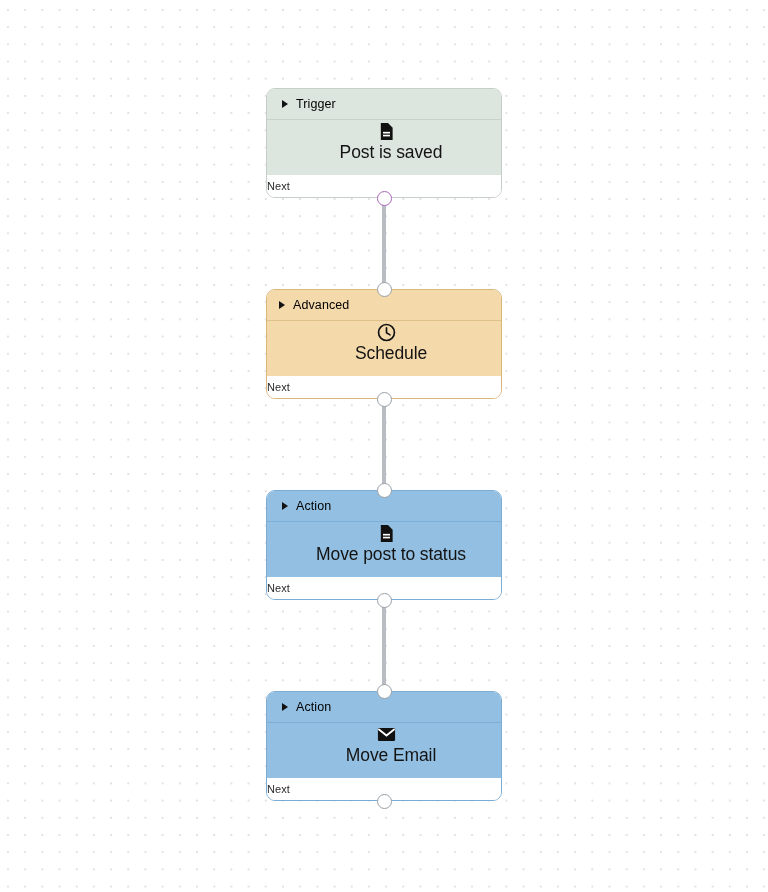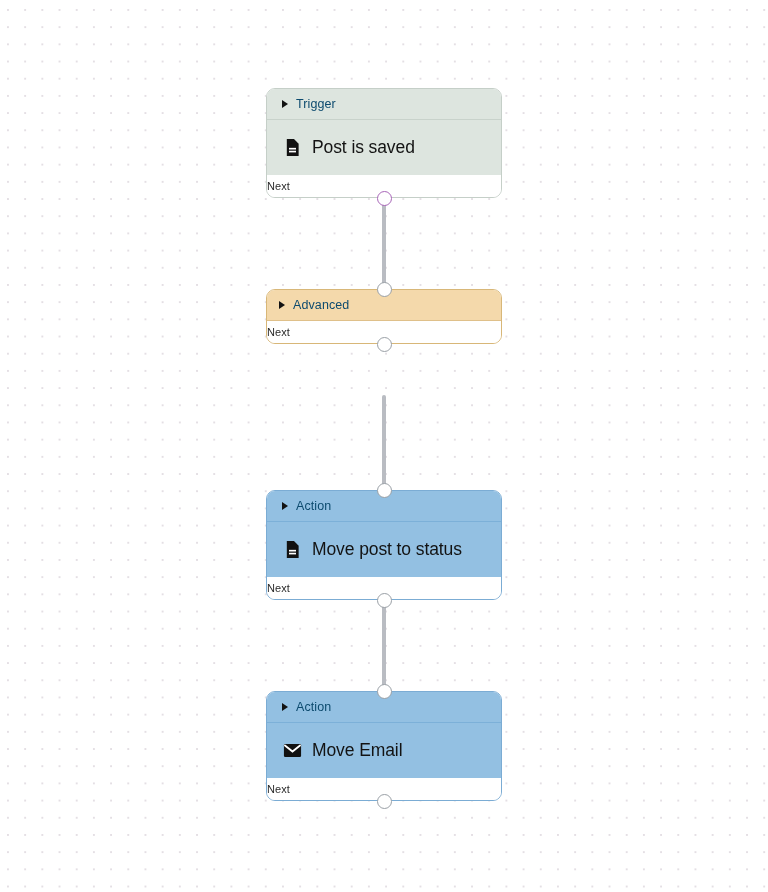--- a/index.html
+++ b/index.html
@@ -50,21 +50,21 @@
     border: 1px solid #c8cdc9;
     background: #ffffff;
   }
 
   .node-header {
     height: 30px;
     display: flex;
     align-items: center;
     padding: 0 0 0 15px;
     font-size: 12.5px;
-    color: #0c4a6e;
+    color: #000000;
     letter-spacing: 0.1px;
   }
 
   .disclosure-tri {
     width: 0;
     height: 0;
     border-left: 6.5px solid #121212;
     border-top: 4.6px solid transparent;
     border-bottom: 4.6px solid transparent;
     margin-right: 8px;
@@ -74,20 +74,21 @@
   .node-divider {
     height: 1px;
     width: 100%;
   }
 
   .node-body {
     height: 55px;
     display: flex;
     align-items: center;
     padding: 0 0 0 14px;
+    flex-direction: column;
   }
 
   .node-icon {
     width: 22px;
     height: 22px;
     flex: 0 0 auto;
     margin-right: 9px;
     display: flex;
     align-items: center;
     justify-content: center;
@@ -186,20 +187,29 @@
         <div class="port port-out port-purple"></div>
       </div>
       <div class="edge" style="top: 307px; height: 97px;"></div>
       <div class="node theme-advanced" style="position: absolute; top: 201px;">
         <div class="node-inner">
           <div class="node-header">
             <span class="disclosure-tri"></span>
             <span>Advanced</span>
           </div>
           <div class="node-divider"></div>
+          <div class="node-body">
+            <span class="node-icon">
+              <svg viewBox="0 0 24 24" width="21" height="21">
+                <circle cx="12" cy="12" r="9.1" fill="none" stroke="#111111" stroke-width="1.9"></circle>
+                <path d="M12 6.6v5.7l4 2.4" fill="none" stroke="#111111" stroke-width="1.9" stroke-linecap="round"></path>
+              </svg>
+            </span>
+            <span class="node-title">Schedule</span>
+          </div>
           <div class="node-footer">
             <span>Next</span>
           </div>
         </div>
         <div class="port port-in port-gray"></div>
         <div class="port port-out port-gray"></div>
       </div>
       <div class="edge" style="top: 508px; height: 97px;"></div>
       <div class="node theme-action" style="position: absolute; top: 402px;">
         <div class="node-inner">

